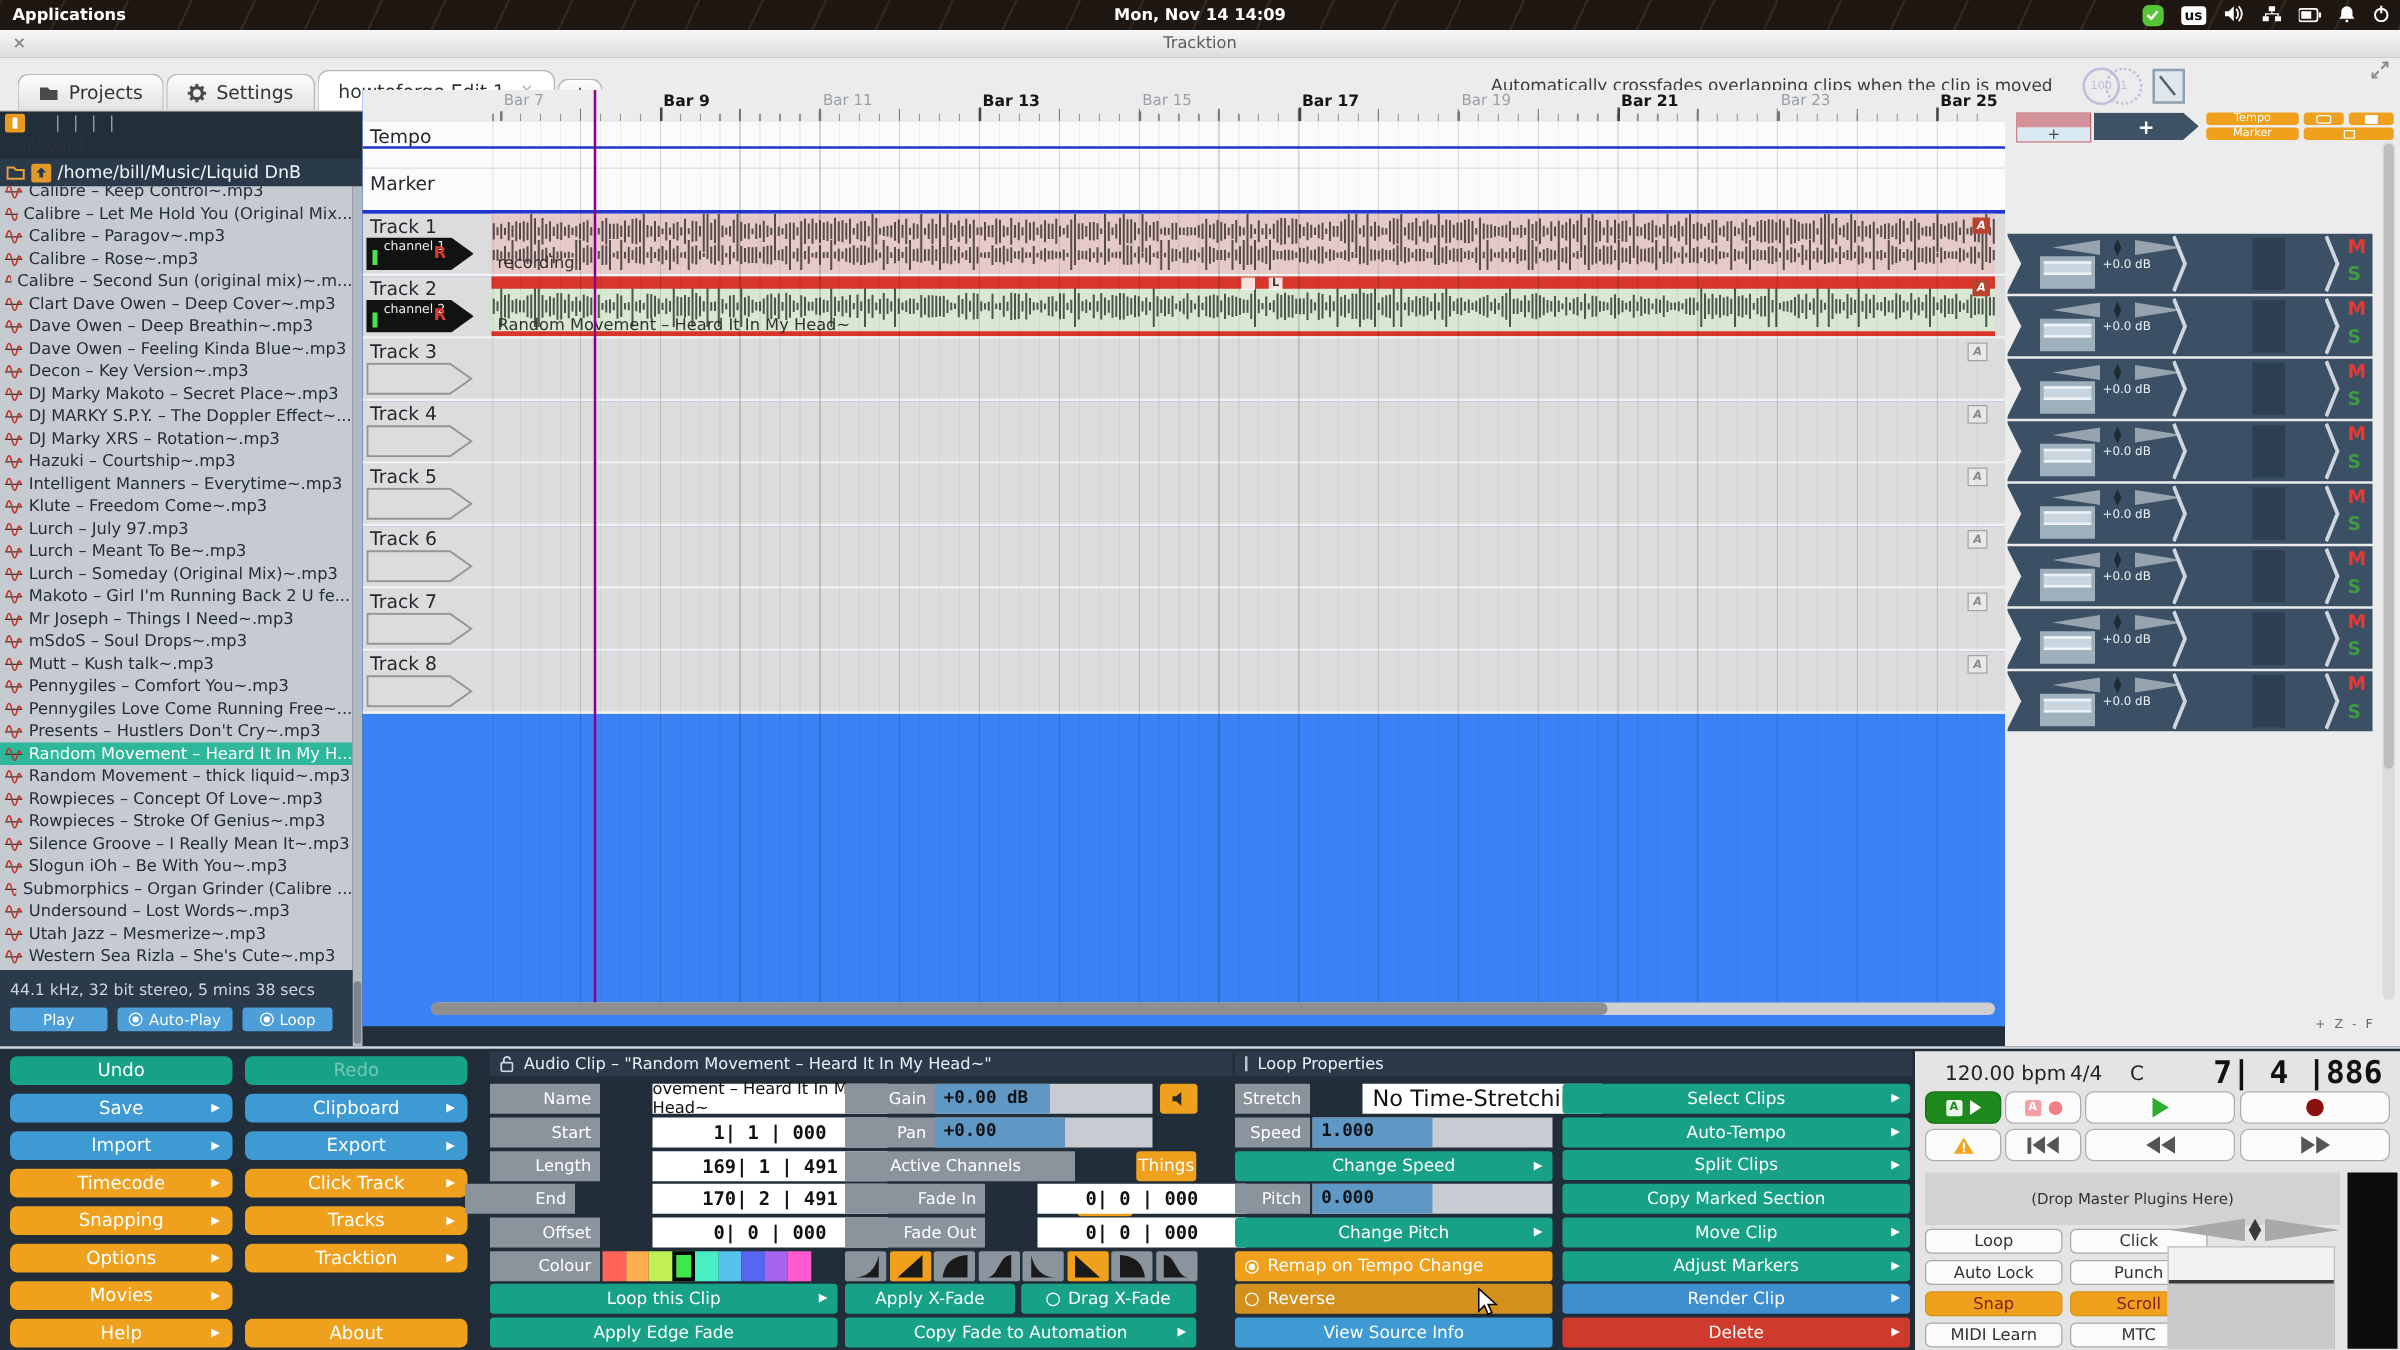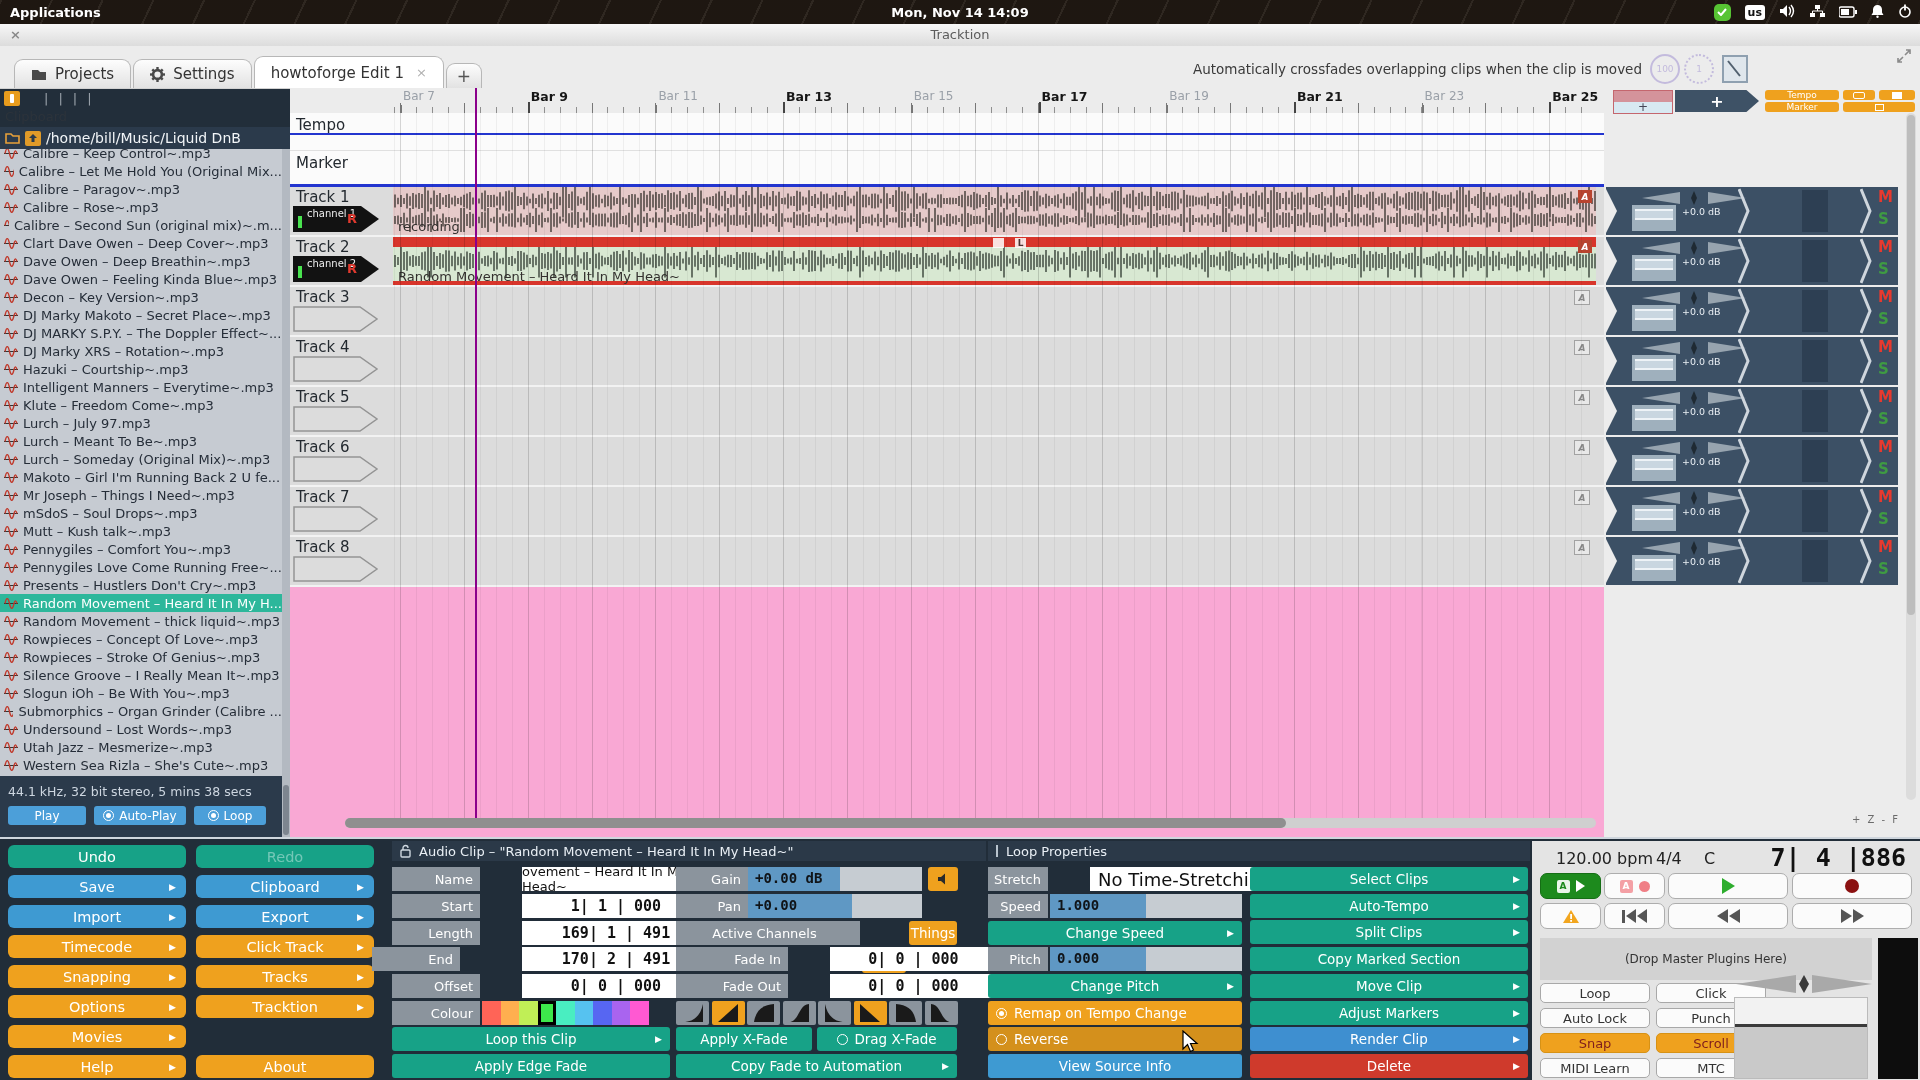--- a/index.html
+++ b/index.html
@@ -45,21 +45,21 @@
   .file-row{height:18px;display:flex;align-items:center;gap:5px;padding-left:4px;font-size:13px;color:#252d38;white-space:nowrap;overflow:hidden;}
   .file-row.selected{background:#2db79b;color:#fdfefe;}
   #listscroll{left:282px;top:149px;width:8px;height:688px;background:#b3b9c1;}
   #listscroll .thumb{position:absolute;left:1px;width:6px;top:636px;height:50px;background:#7d858f;border-radius:3px;}
   #browserfooter{left:0;top:776px;width:282px;height:61px;background:#2b3a4b;color:#cdd6e0;font-size:12.5px;}
   #browserfooter .info{padding:8px 0 0 8px;}
   .bfbtn{position:absolute;top:30px;height:19px;background:#4c9fd9;border-radius:3px;color:#fff;font-size:12px;display:flex;align-items:center;justify-content:center;gap:5px;}
   .radio{width:9px;height:9px;border:1.5px solid #fff;border-radius:50%;display:inline-block;position:relative;}
   .radio.on:after{content:"";position:absolute;left:2px;top:2px;width:5px;height:5px;border-radius:50%;background:#fff;}
   
-  #editarea{left:290px;top:88px;width:1314px;height:749px;background:#f9a8d4;overflow:hidden;}
+  #editarea{left:290px;top:72px;width:1314px;height:749px;background:#3b82f6;overflow:hidden;}
   #ruler{position:absolute;left:0;top:0;width:1314px;height:25px;background:#ececec;border-bottom:1px solid #bbb;}
   .barlbl{position:absolute;top:1px;font-size:12px;color:#9aa0a8;}
   .barlbl.strong{color:#161616;font-weight:bold;font-size:12.5px;}
   .bartick{position:absolute;bottom:0;width:2px;height:11px;background:#444;}
   #minorticks{position:absolute;left:103px;bottom:0;width:1203px;height:6px;
      background:repeating-linear-gradient(90deg,#8f8f8f 0 1px,transparent 1px 15.96px);background-position-x:7px;}
   #barticks{position:absolute;left:103px;bottom:0;width:1203px;height:10px;
      background:repeating-linear-gradient(90deg,#777 0 1px,transparent 1px 63.85px);background-position-x:7px;}
   #temporow{position:absolute;left:0;top:25px;width:1314px;height:37px;background:#fbfbfb;border-bottom:1px solid #e0e0e0;}
   #markerrow{position:absolute;left:0;top:63px;width:1314px;height:33px;background:#fbfbfb;}
@@ -202,21 +202,21 @@
           </svg>
           <span>Settings</span>
         </div>
         <div class="tab active">
           <span>howtoforge Edit 1</span>
           <span class="x">×</span>
         </div>
         <div class="addtab">+</div>
       </div>
     <span id="hint">Automatically crossfades overlapping clips when the clip is moved</span>
-    <div class="gauge" style="right:240px;">100</div>
+    <div class="gauge" style="right:224px;">100</div>
     <div class="gauge" style="right:206px;border-style:dotted;">1</div>
     <div class="abs" style="right:172px;top:9px;width:22px;height:24px;border:2px solid #8fa0b0;background:#dfe6ec;">
       <svg width="22" height="24">
           <path d="M4,4 L16,19" stroke="#51606e" stroke-width="2"></path>
         </svg></div>
     <span id="expand"><svg width="16" height="16">
           <path d="M9,7 L14,2 M10,2 h4 v4 M7,9 L2,14 M2,10 v4 h4" stroke="#8a8a8a" stroke-width="1.6" fill="none"></path>
         </svg></span>
   </div>
 

